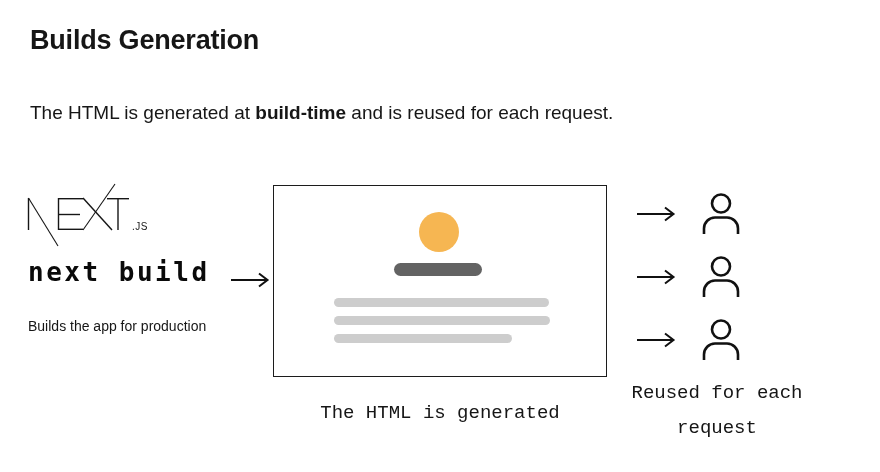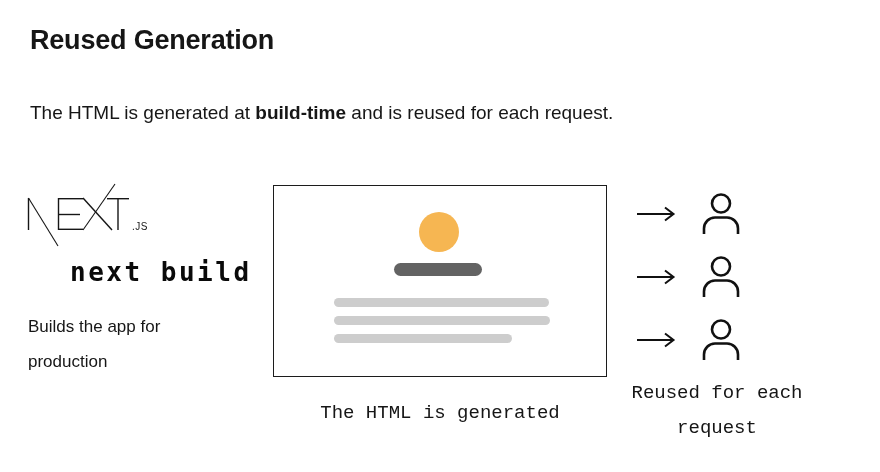--- a/index.html
+++ b/index.html
@@ -8,27 +8,27 @@
     width:880px; height:472px; position:relative; overflow:hidden;
     background:#ffffff; color:#161616;
     font-family:"Liberation Sans", sans-serif;
   }
   .abs { position:absolute; margin:0; }
 
   .title { left:30px; top:25px; font-size:27px; font-weight:700; letter-spacing:-0.2px; }
   .intro { left:30px; top:102px; font-size:19px;text-align:right; }
 
   .logo { left:27px; top:183px; }
-  .cmd-row { left:28px; top:256px; display:flex; align-items:flex-end; gap:20px;margin-left:42px; }
+  .cmd-row { left:28px; top:256px; display:flex; align-items:flex-end; gap:20px; }
   .cmd {
     font-family:"DejaVu Sans Mono","Liberation Mono",monospace;
     font-weight:700; font-size:26px; letter-spacing:2.5px; color:#0a0a0a;
     line-height:32px;
   }
-  .build-desc { left:28px; top:309px; width:182px; font-size:17px; line-height:35px; }
+  .build-desc { left:28px; top:309px; width:182px; font-size:14px; line-height:35px; }
 
   .preview-box {
     left:273px; top:185px; width:334px; height:192px;
     border:1.5px solid #1c1c1c; background:#fff;
   }
   .pv-circle { position:absolute; left:145px; top:26px; width:40px; height:40px; border-radius:50%; }
   .pv-heading { position:absolute; left:120px; top:77px; width:88px; height:13px; border-radius:6.5px; }
   .pv-line { position:absolute; left:60px; height:9px; border-radius:4.5px; }
   .pv-line.l1 { top:112px; width:215px; }
   .pv-line.l2 { top:130px; width:216px; }
@@ -38,21 +38,21 @@
   .caption-box { left:273px; top:396px; width:334px;text-align:center; }
   .caption-requests { left:627px; top:376px; width:180px; }
 
   .requests { left:636px; top:193px; display:flex; flex-direction:column; gap:21px; }
   .request-row { display:flex; align-items:center; gap:22px; height:42px; }
   svg { display:block; }
 </style>
 </head>
 <body>
 
-<h1 class="abs title">Reused Generation</h1>
+<h1 class="abs title">Builds Generation</h1>
 
 <p class="abs intro"><span>The HTML is generated at </span><strong>build-time</strong><span> and is reused for each request.</span></p>
 
 <svg class="abs logo" width="125" height="66" viewBox="0 0 125 66" aria-label="NEXT.JS">
   <g fill="none" stroke="#161616" stroke-width="1.4">
     <path d="M1.5 15 V47"></path>
     <path d="M1.5 15 L31 63" stroke-width="1.1"></path>
     <path d="M31.5 15 V47"></path>
     <path d="M31.5 15.7 H56"></path>
     <path d="M31.5 31.5 H53"></path>

